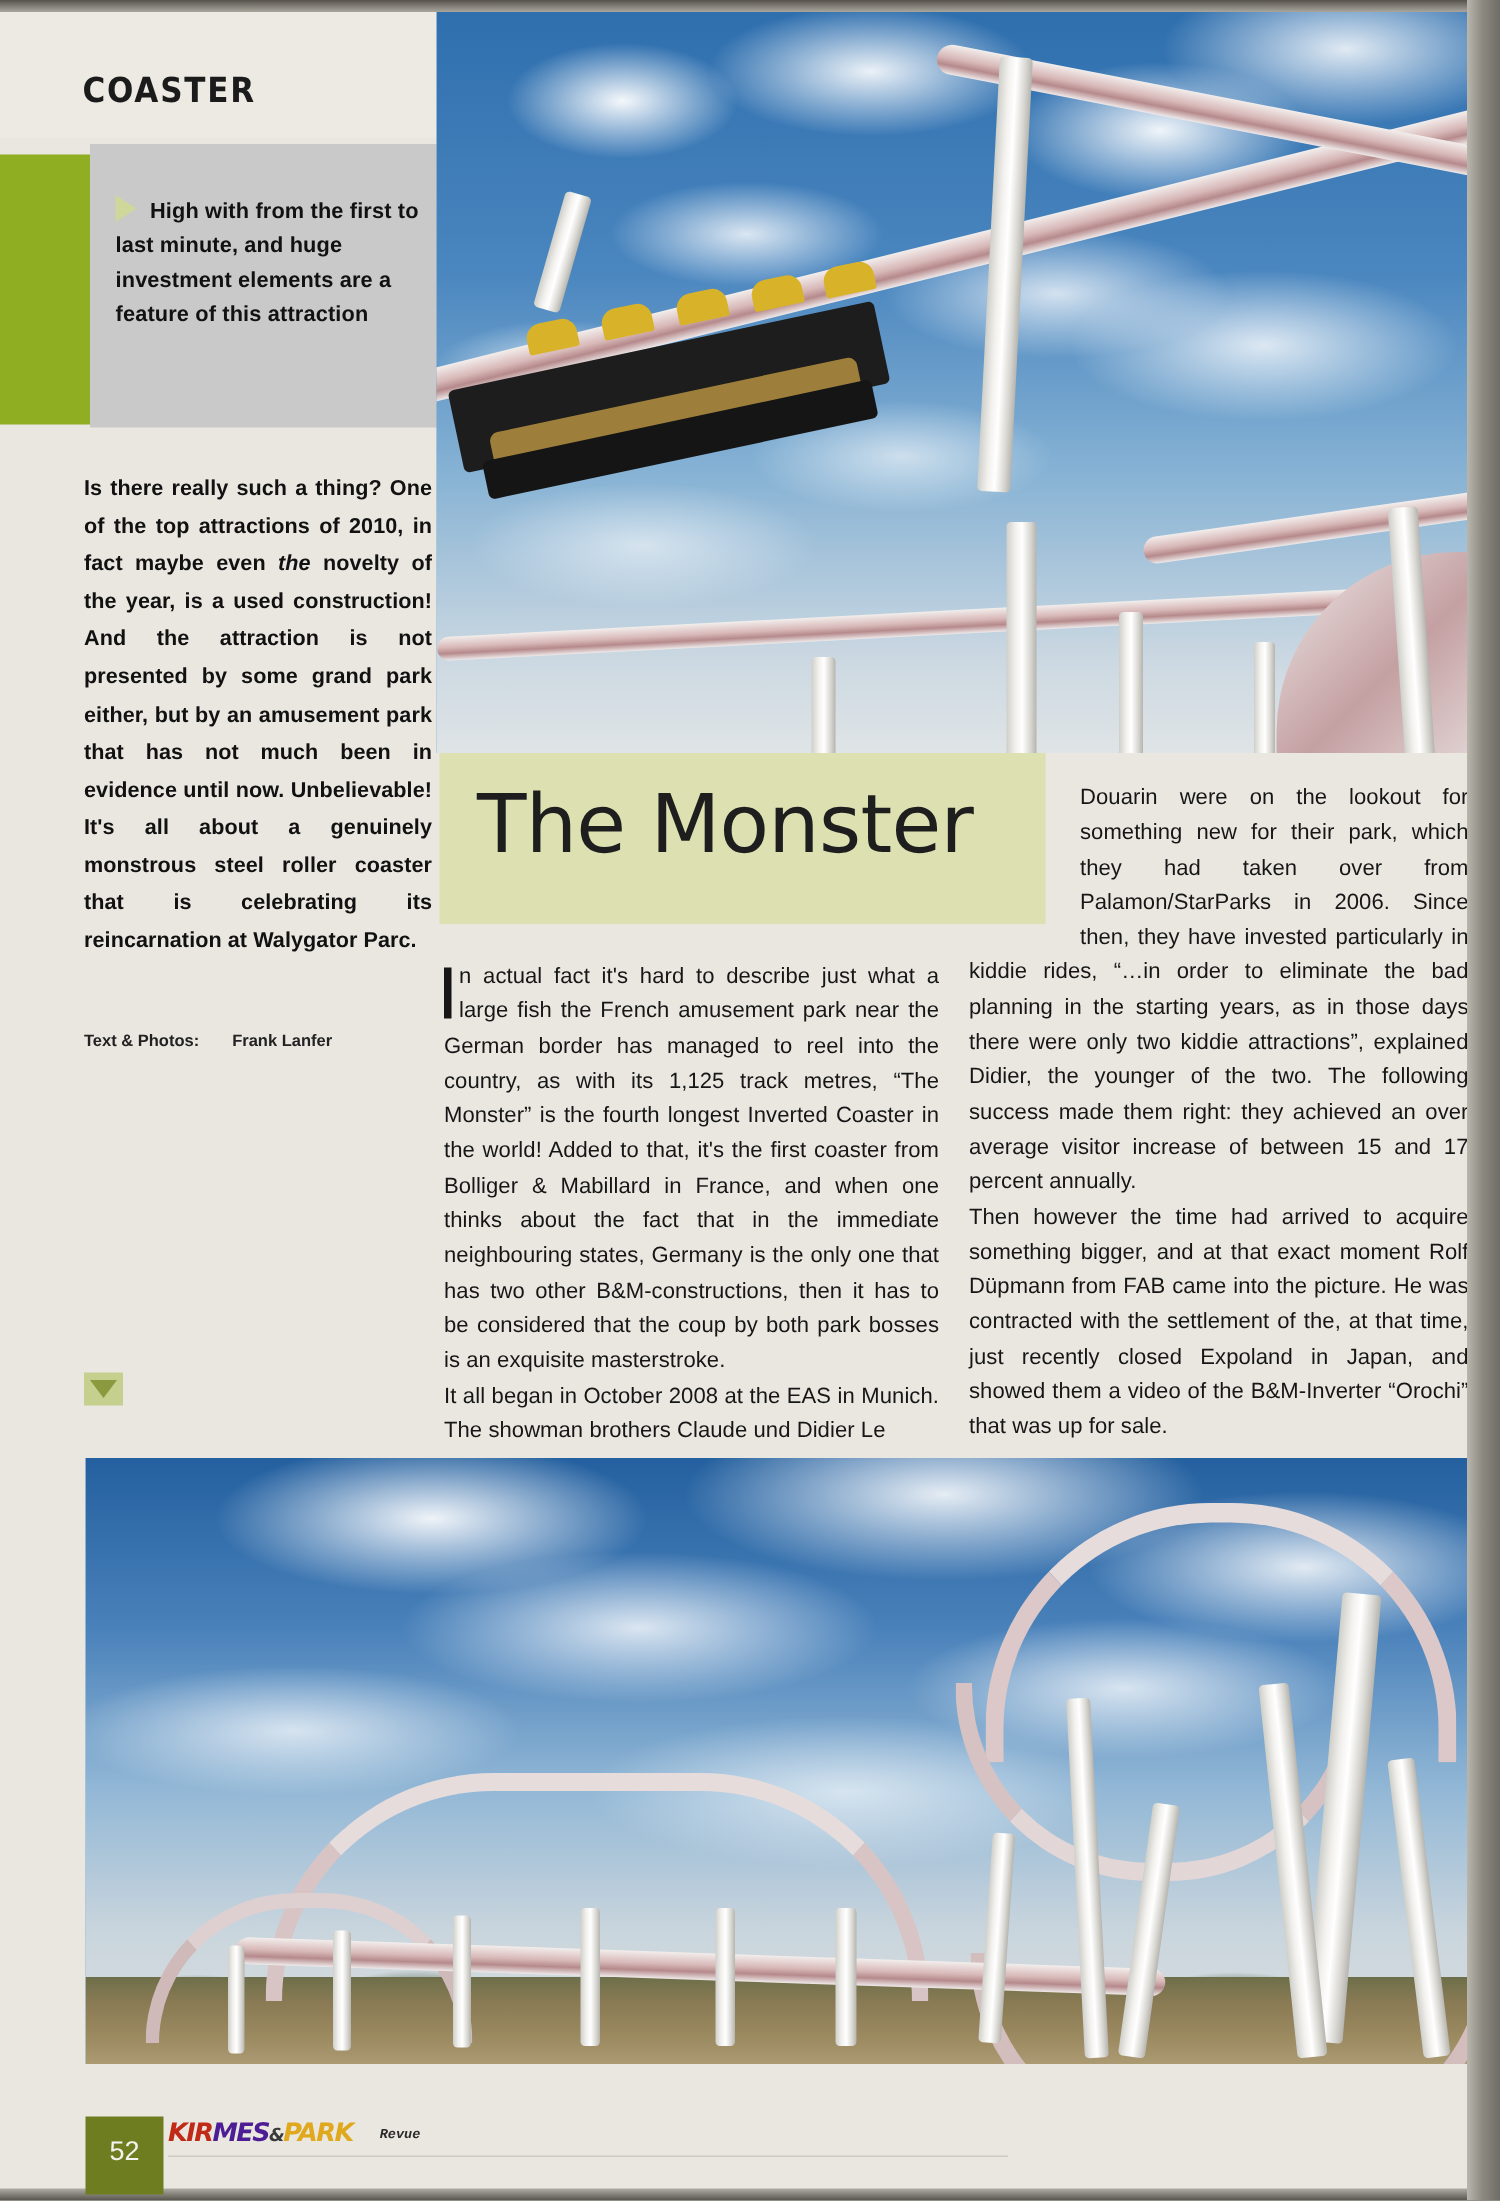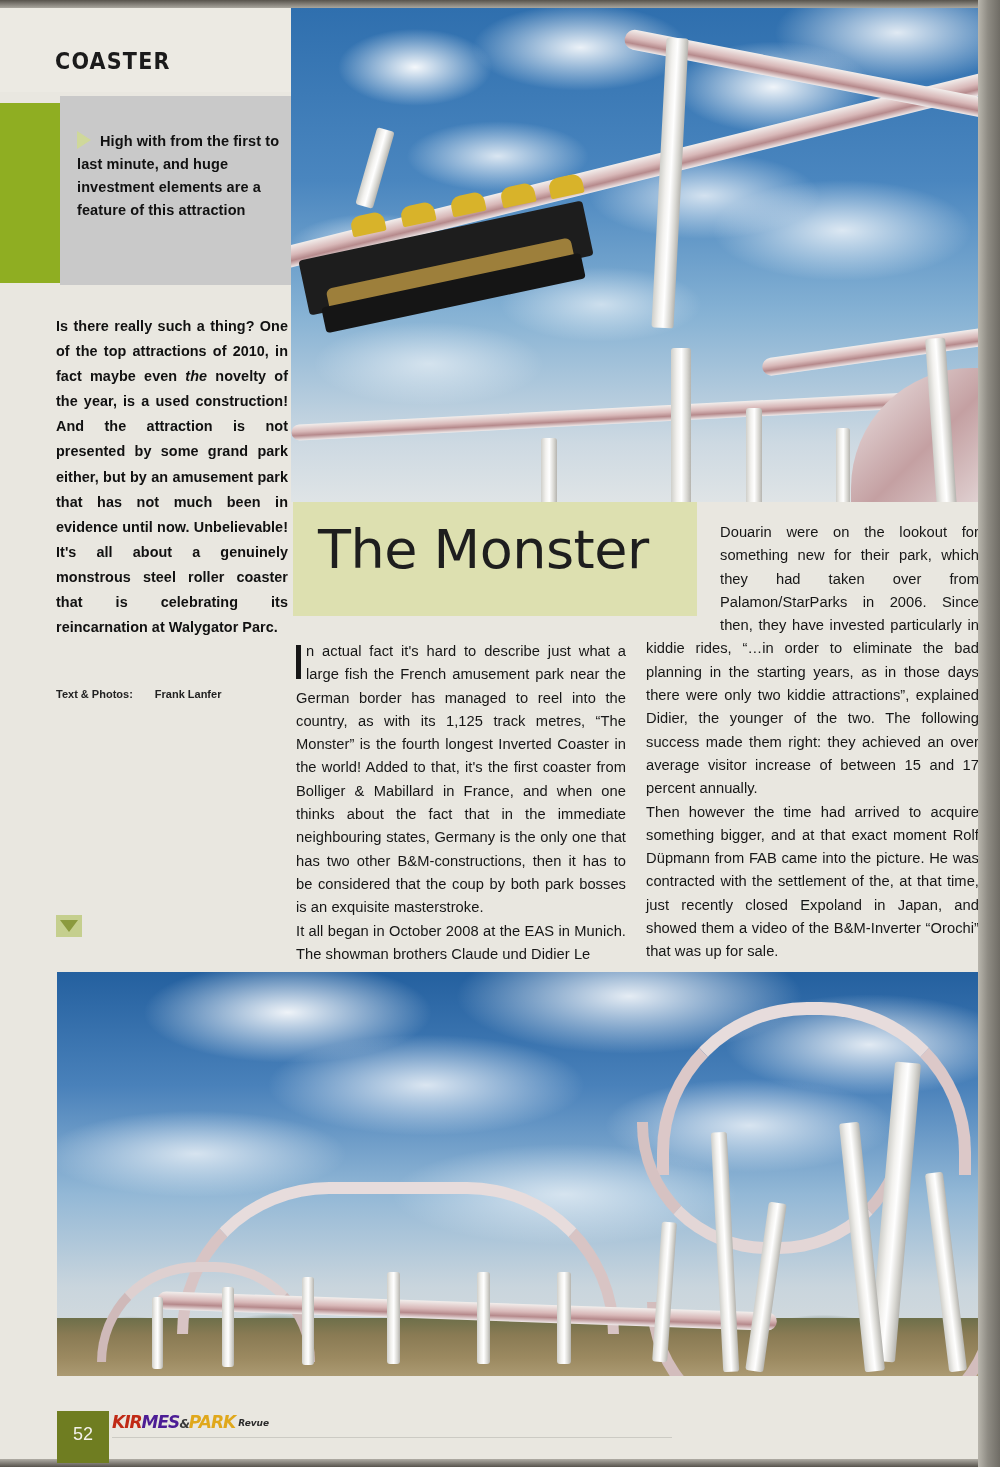--- a/index.html
+++ b/index.html
@@ -287,21 +287,22 @@
   }
   .logo .k1 { color: #c02a16; }
   .logo .k2 { color: #4c1d95; }
   .logo .amp { color: #3a3a3a; font-size: 12px; }
   .logo .k3 { color: #e0a81c; }
   .logo .rev {
     color: #2b2b2b;
     font-size: 9px;
     letter-spacing: 0;
     vertical-align: 2px;
-    margin-left: 3px;
+    margin-left: 18px;
+    font-family: Liberation Mono, monospace;
   }
   .footer-rule {
     position: absolute;
     left: 112px; top: 1437px;
     width: 560px; height: 1px;
     background: rgba(0,0,0,.12);
   }
 </style>
 </head>
 <body>

